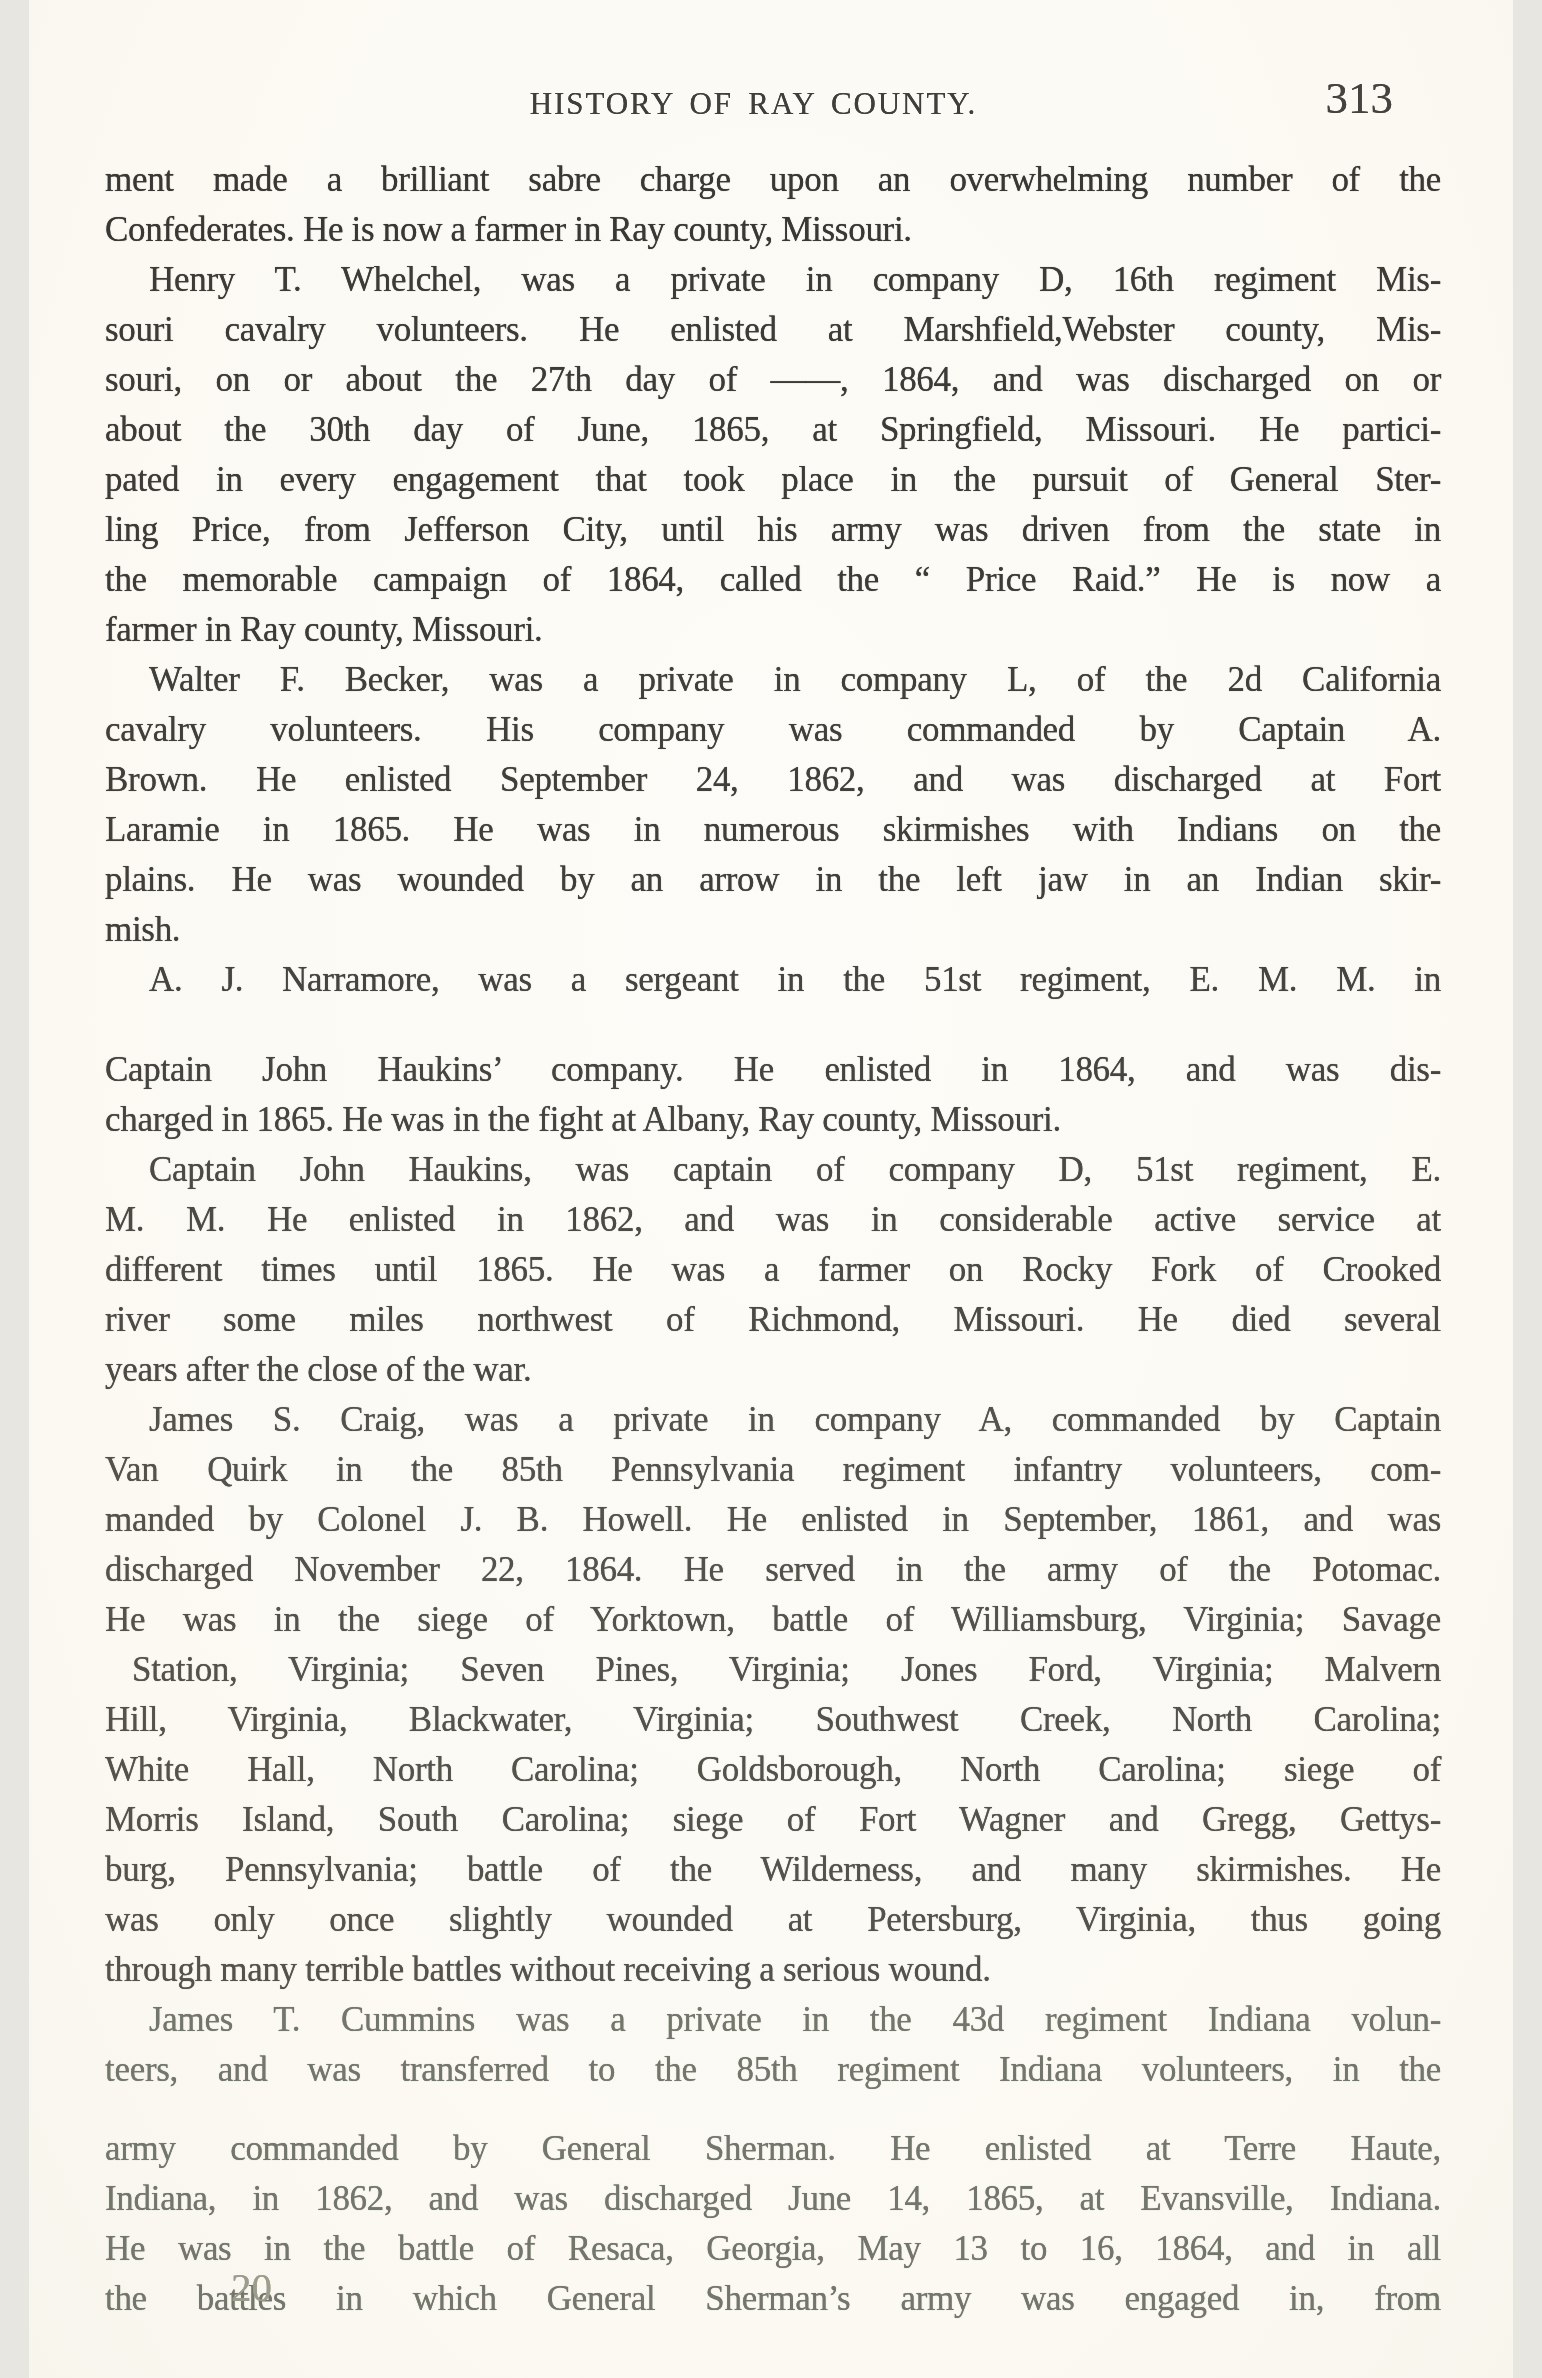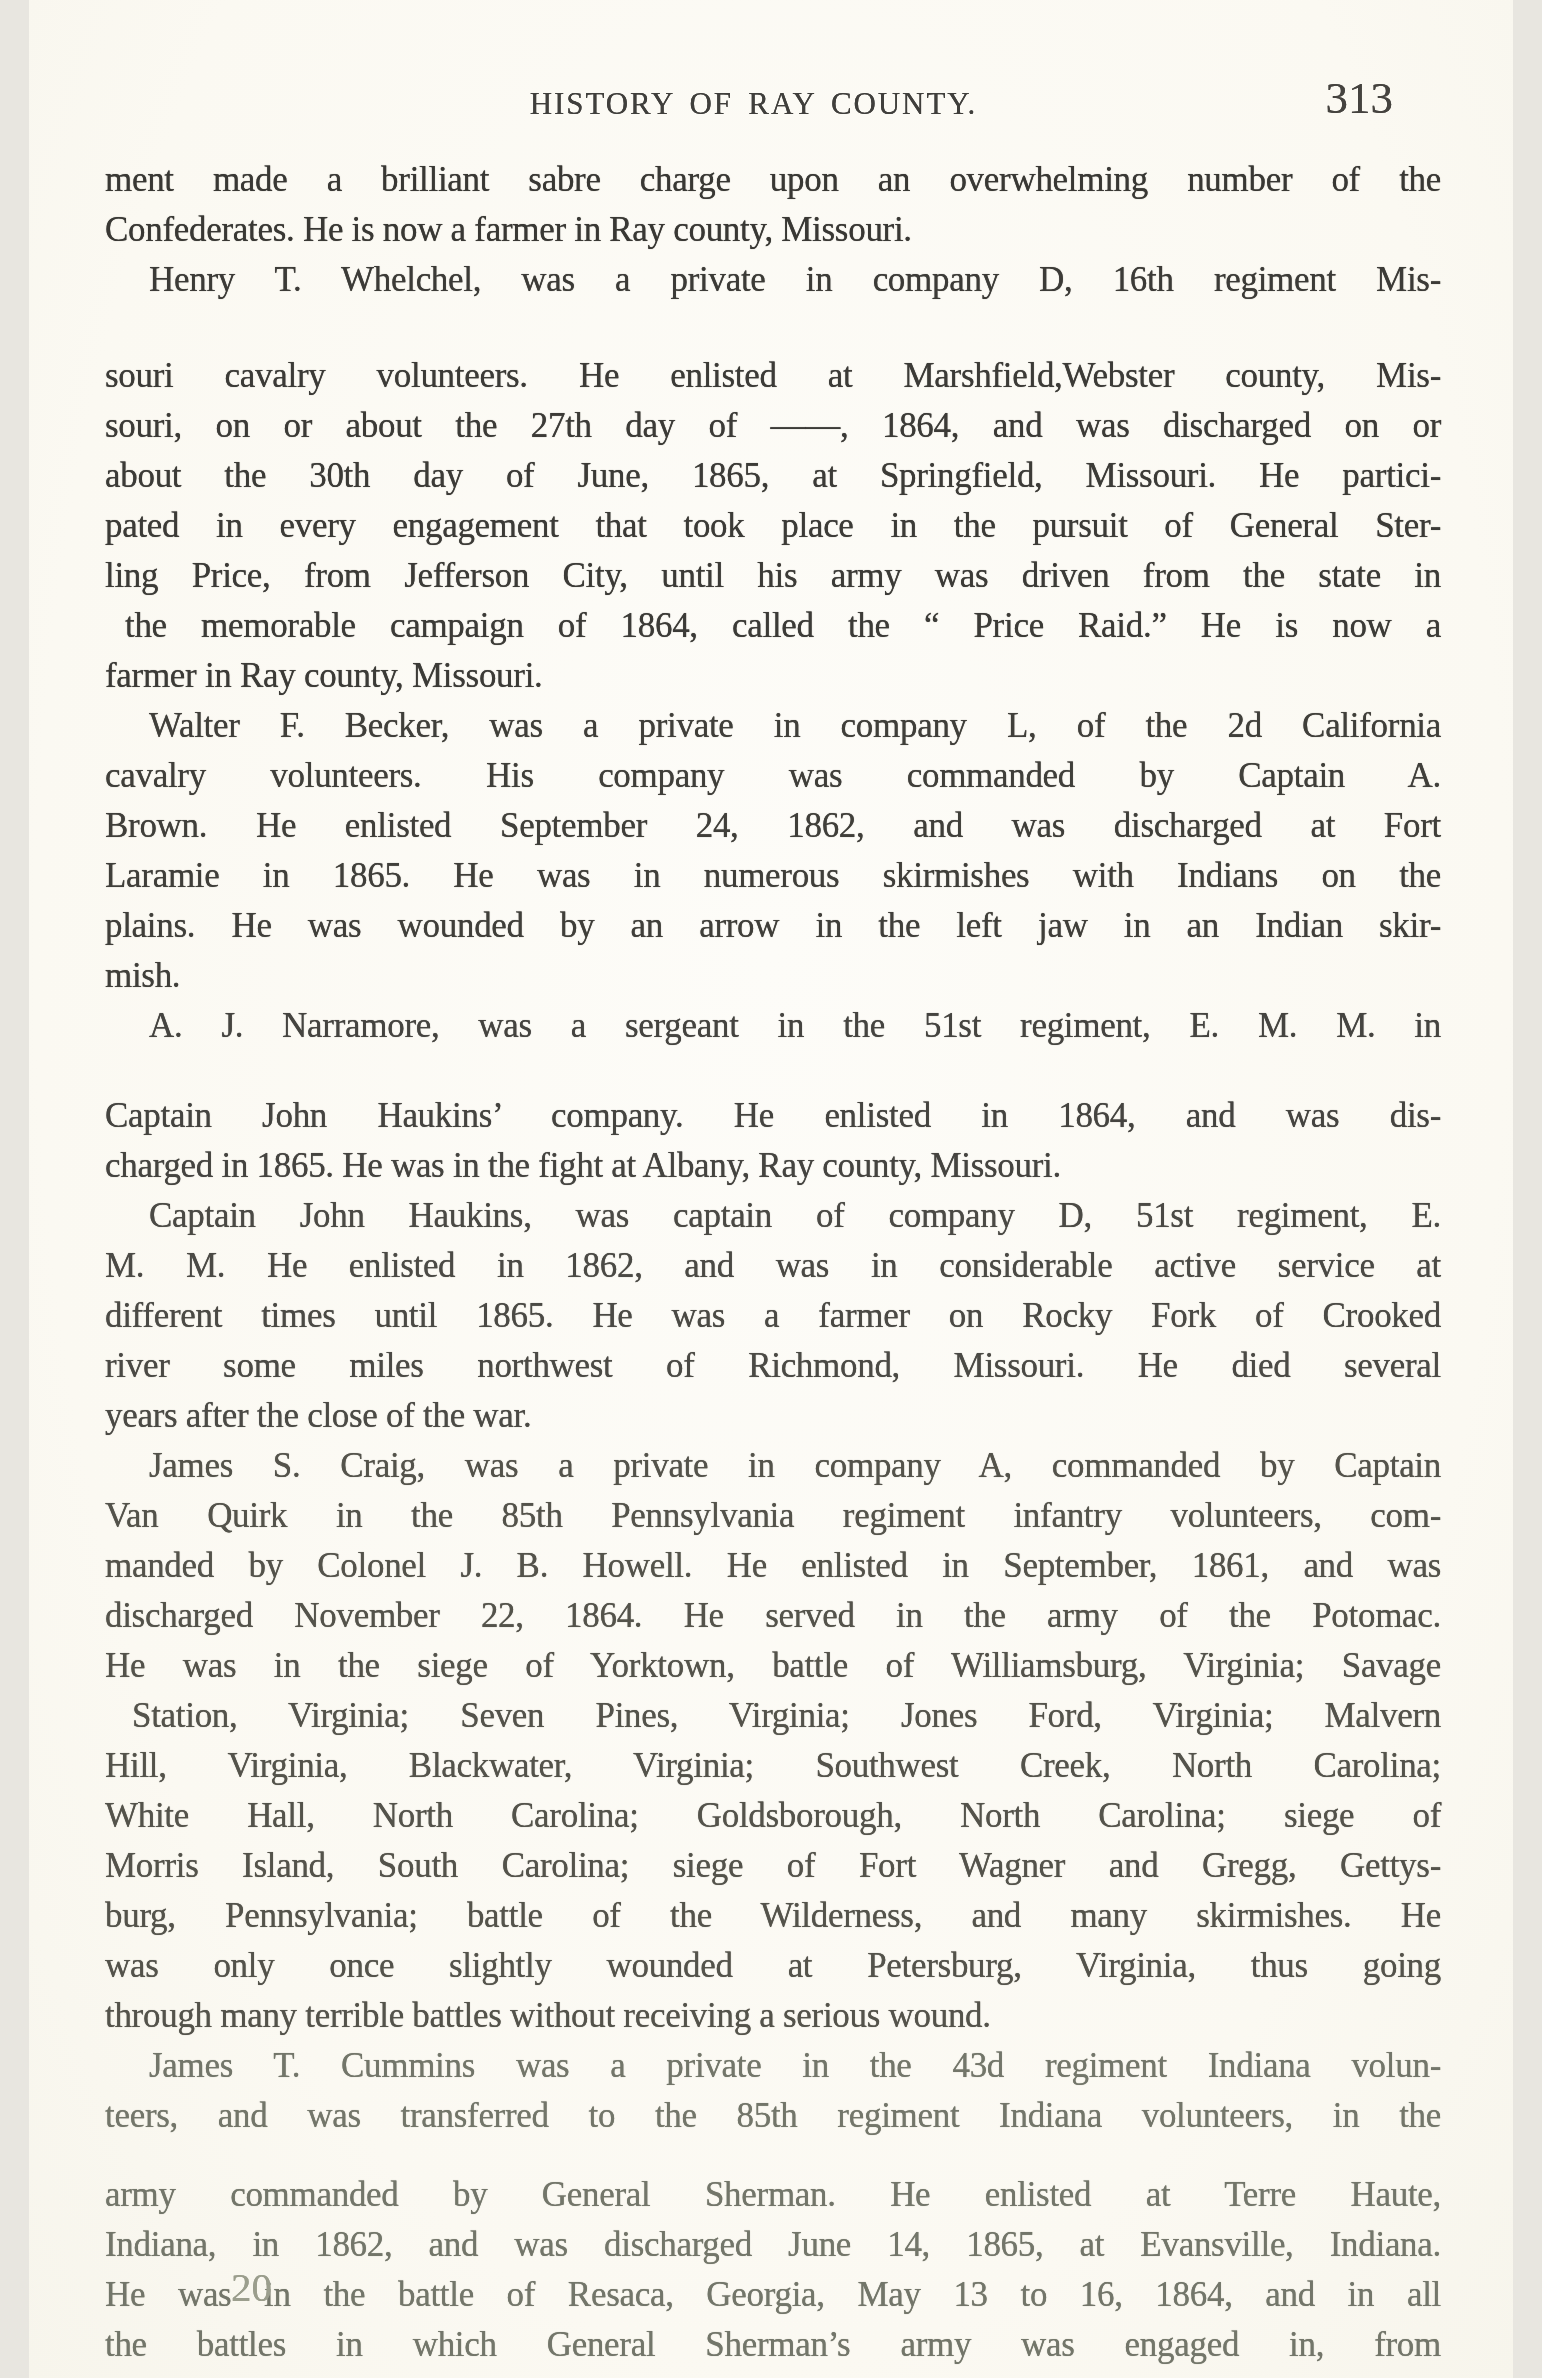--- a/index.html
+++ b/index.html
@@ -87,26 +87,26 @@
     <div class="page-number">313</div>
   </div>
 
   <main class="body-text" id="body-text">
       <div class="paragraph">
         <div class="line" style="color: rgb(57, 56, 52);">ment made a brilliant sabre charge upon an overwhelming number of the</div>
         <div class="line para-end" style="color: rgb(57, 56, 52);">Confederates.  He is now a farmer in Ray county, Missouri.</div>
       </div>
       <div class="paragraph">
         <div class="line indent" style="color: rgb(60, 59, 55);">Henry T. Whelchel, was a private in company D, 16th regiment Mis-</div>
-        <div class="line" style="color: rgb(60, 59, 55); margin-top: 46px;">souri cavalry volunteers.  He enlisted at Marshfield,Webster county, Mis-</div>
+        <div class="line" style="color: rgb(60, 59, 55);">souri cavalry volunteers.  He enlisted at Marshfield,Webster county, Mis-</div>
         <div class="line" style="color: rgb(60, 59, 55);">souri, on or about the 27th day of ——, 1864, and was discharged on or</div>
         <div class="line" style="color: rgb(60, 59, 55);">about the 30th day of June, 1865, at Springfield, Missouri.  He partici-</div>
         <div class="line" style="color: rgb(60, 59, 55);">pated in every engagement that took place in the pursuit of General Ster-</div>
         <div class="line" style="color: rgb(60, 59, 55);">ling Price, from Jefferson City, until his army was driven from the state in</div>
-        <div class="line" style="color: rgb(60, 59, 55); margin-left: 20px;">the memorable campaign of 1864, called the “ Price Raid.”  He is now a</div>
+        <div class="line" style="color: rgb(60, 59, 55);">the memorable campaign of 1864, called the “ Price Raid.”  He is now a</div>
         <div class="line para-end" style="color: rgb(60, 59, 55);">farmer in Ray county, Missouri.</div>
       </div>
       <div class="paragraph">
         <div class="line indent" style="color: rgb(64, 63, 58);">Walter F. Becker, was a private in company L, of the 2d California</div>
         <div class="line" style="color: rgb(64, 63, 58);">cavalry volunteers.  His company was commanded by Captain A.</div>
         <div class="line" style="color: rgb(64, 63, 58);">Brown.  He enlisted September 24, 1862, and was discharged at Fort</div>
         <div class="line" style="color: rgb(64, 63, 58);">Laramie in 1865.  He was in numerous skirmishes with Indians on the</div>
         <div class="line" style="color: rgb(64, 63, 58);">plains.  He was wounded by an arrow in the left jaw in an Indian skir-</div>
         <div class="line para-end" style="color: rgb(64, 63, 58);">mish.</div>
       </div>

